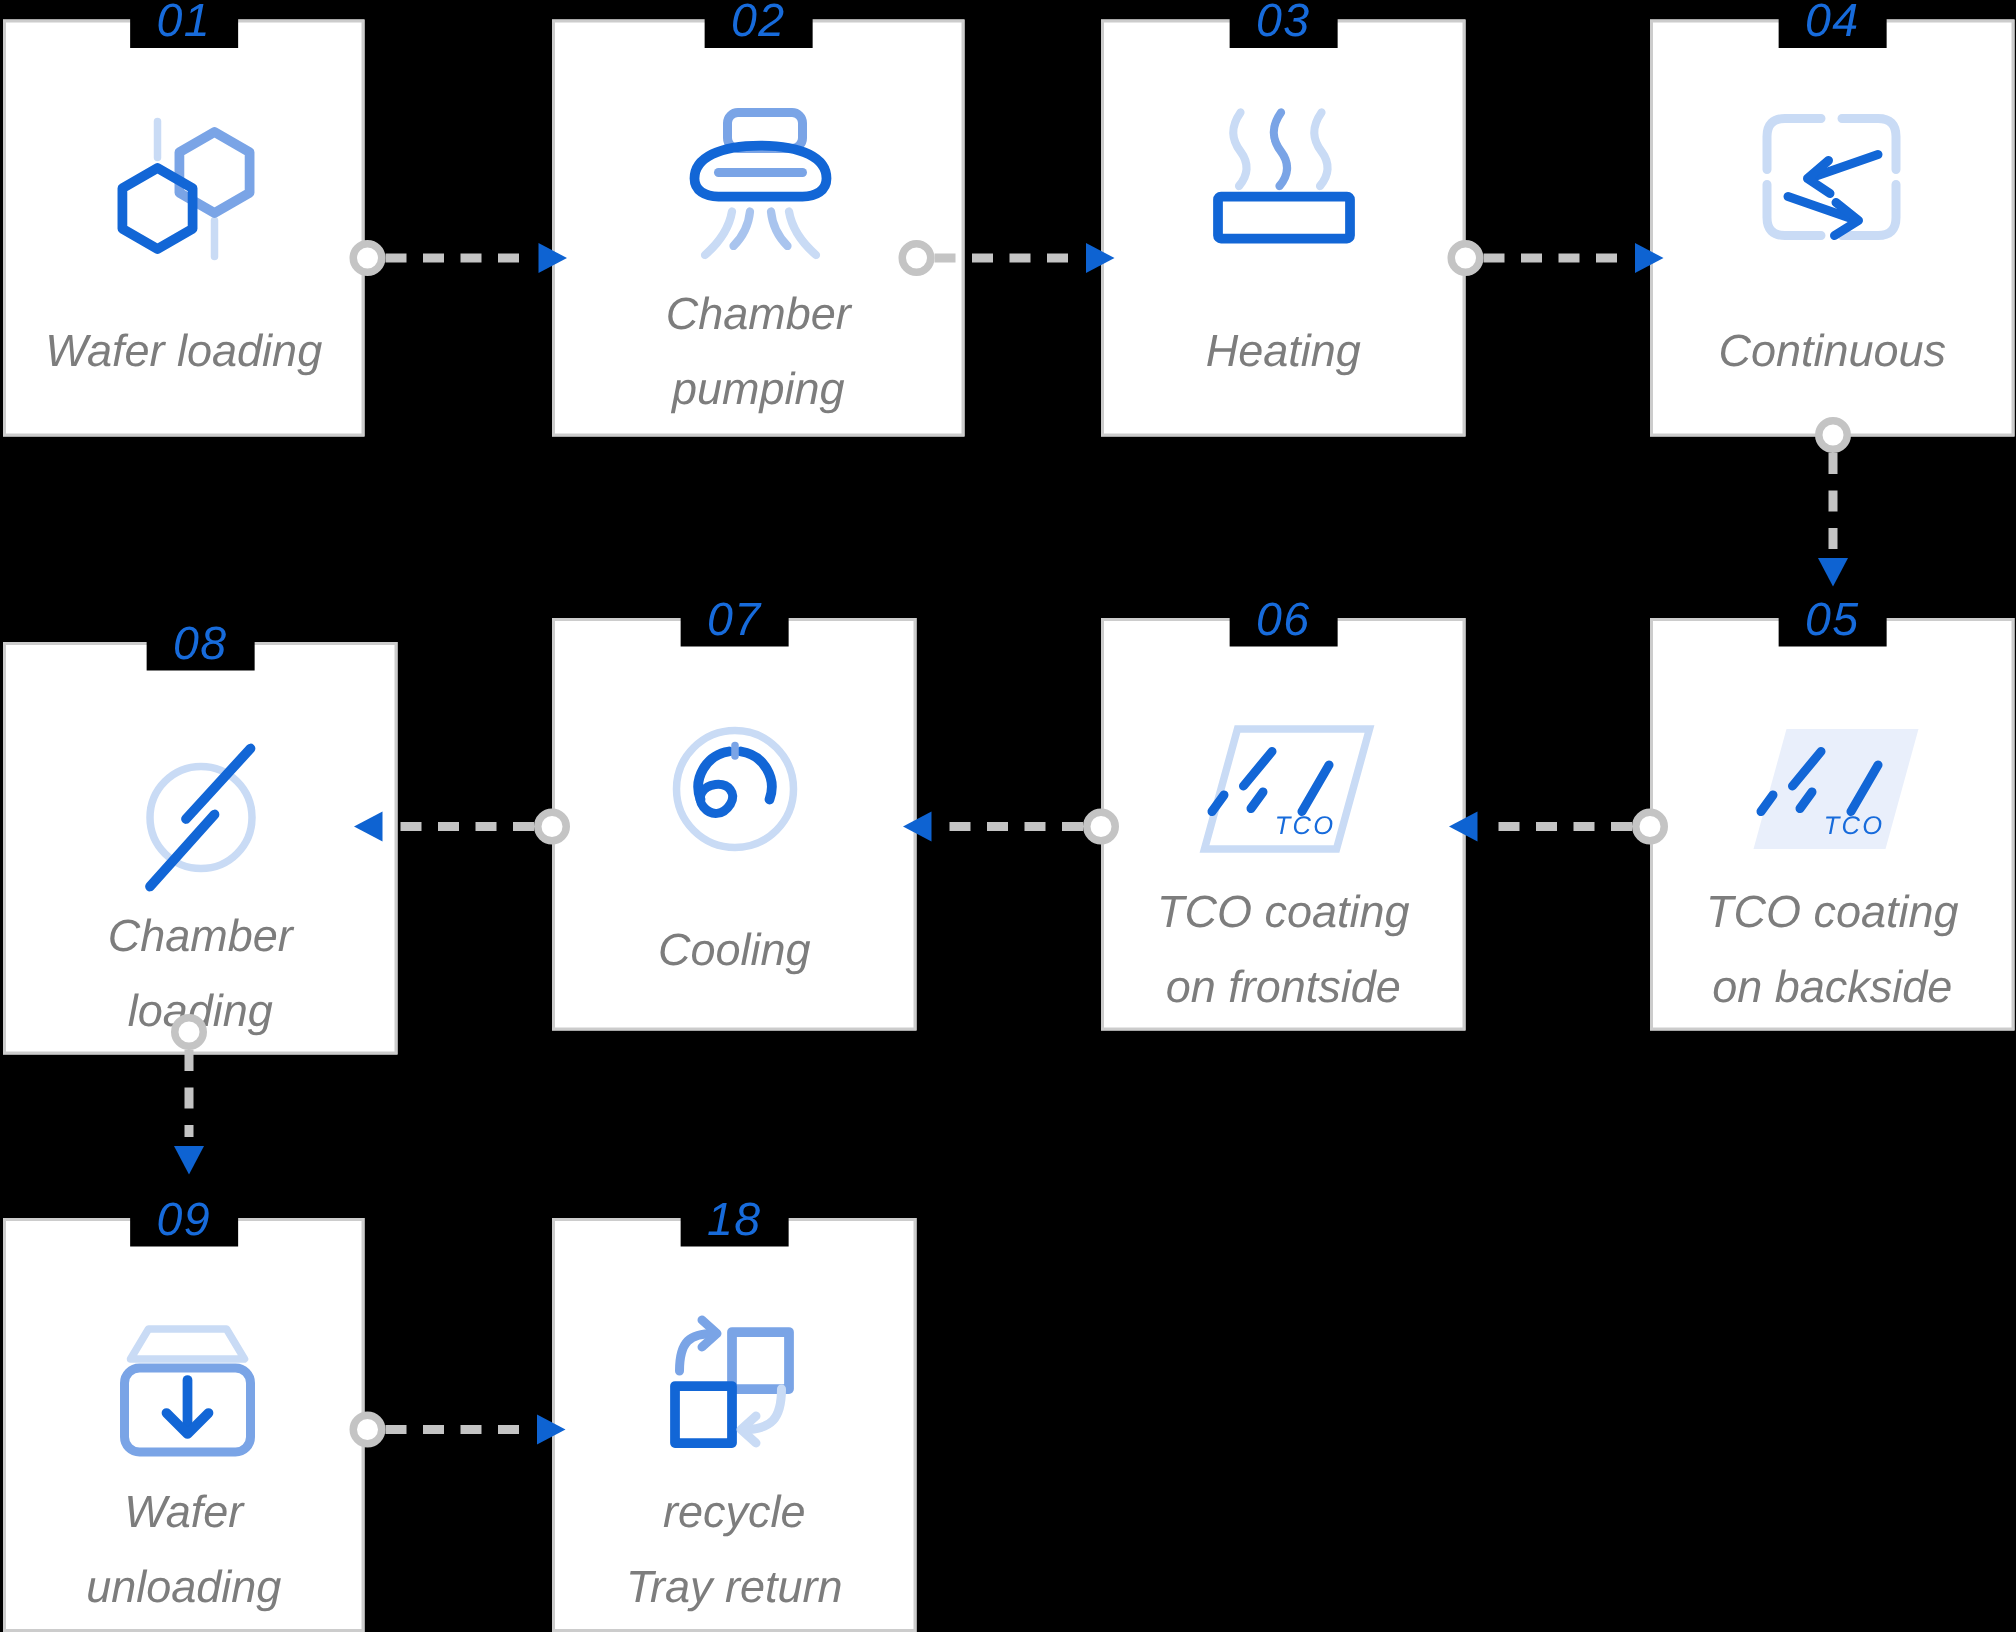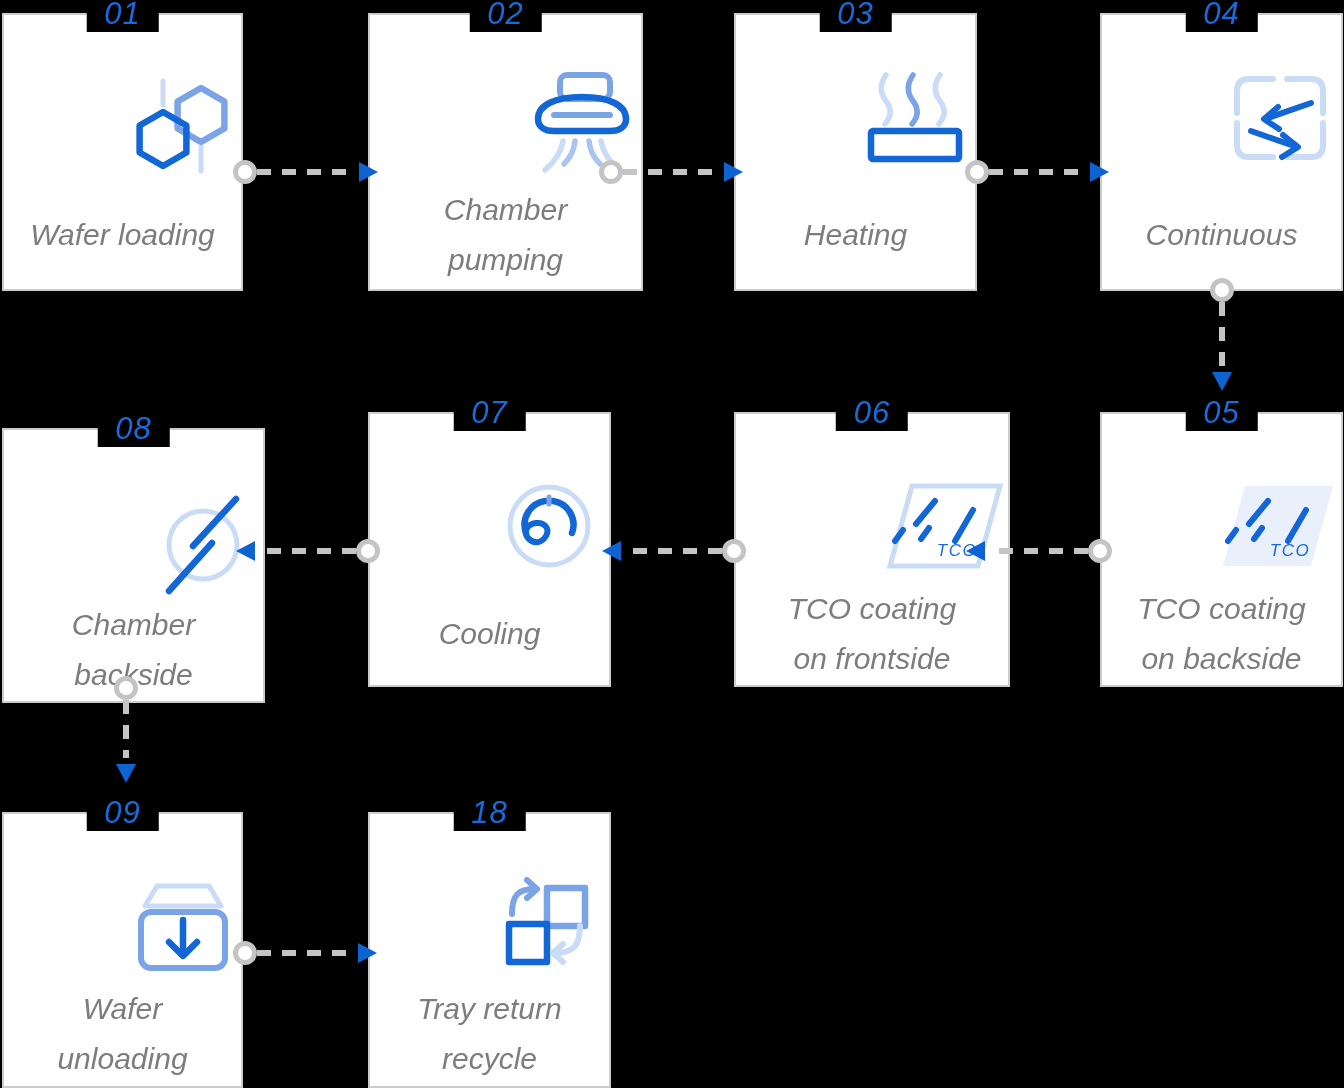--- a/index.html
+++ b/index.html
@@ -17,33 +17,33 @@
   }
   .card{
     position:absolute;background:var(--card-bg);
     border:2px solid var(--card-border);box-sizing:border-box;
   }
   .pos-1{left:2px;top:13px;width:241px;height:278px}
   .pos-2{left:368px;top:13px;width:275px;height:278px}
   .pos-3{left:734px;top:13px;width:243px;height:278px}
   .pos-4{left:1100px;top:13px;width:243px;height:278px}
   .pos-5{left:1100px;top:412px;width:243px;height:275px}
-  .pos-6{left:734px;top:412px;width:276px;height:275px}
+  .pos-6{left:734px;top:412px;width:243px;height:275px}
   .pos-7{left:368px;top:412px;width:243px;height:275px}
   .pos-8{left:2px;top:428px;width:263px;height:275px}
   .pos-9{left:2px;top:812px;width:241px;height:276px}
   .pos-10{left:368px;top:812px;width:243px;height:276px}
   .num{
     position:absolute;top:-1px;left:50%;transform:translate(-50%,-50%);
     background:var(--page-bg);color:var(--accent-blue);
     font-size:31px;line-height:36px;padding:0 18px;letter-spacing:1px;white-space:nowrap;
   }
   .icon-wrap{
     position:absolute;left:0;right:0;top:42px;height:140px;
-    display:flex;align-items:center;justify-content:flex-end;
+    display:flex;align-items:center;justify-content:center;
   }
   .lbl{
     position:absolute;left:0;right:0;top:168px;height:104px;
     display:flex;flex-direction:column;justify-content:center;
     text-align:center;color:var(--label-gray);font-size:30px;line-height:50px;
   }
   .lbl span{display:block;white-space:nowrap}
   .lbl span:empty{display:none}
   
   .sd{stroke:var(--icon-dark);fill:none;stroke-linecap:round;stroke-linejoin:round}
@@ -188,21 +188,21 @@
     <div class="num">08</div>
     <div class="icon-wrap">
       <svg width="120" height="120" viewBox="0 0 120 120">
         <circle class="sl" stroke-width="5" cx="60" cy="63" r="34"></circle>
         <path class="sd" stroke-width="6.5" d="M50,64 L93,17"></path>
         <path class="sd" stroke-width="6.5" d="M26,109 L69,61"></path>
       </svg>
     </div>
     <div class="lbl">
         <span>Chamber</span>
-        <span>backside</span>
+        <span>loading</span>
       </div>
   </div>
 
   <div class="card pos-9">
     <div class="num">09</div>
     <div class="icon-wrap">
       <svg width="120" height="120" viewBox="0 0 120 120">
         <path class="sl" stroke-width="5" d="M24,40 L36,20 H88 L100,40 Z"></path>
         <rect class="sm" stroke-width="6" x="20" y="46" width="84" height="56" rx="10"></rect>
         <path class="sd" stroke-width="6.5" d="M62,54 V89"></path>
@@ -221,22 +221,22 @@
       <svg width="120" height="120" viewBox="0 0 120 120">
         <rect class="sm" stroke-width="6.5" x="58" y="22" width="38" height="38"></rect>
         <rect class="sd" stroke-width="6.5" x="20" y="58" width="38" height="38"></rect>
         <path class="sm" stroke-width="6" d="M23,48 C23,28 30,23 46,23"></path>
         <path class="sm" stroke-width="6" d="M38,14 L48,23 L38,32"></path>
         <path class="sl" stroke-width="6" d="M91,60 C91,80 84,87 66,87"></path>
         <path class="sl" stroke-width="6" d="M74,78 L64,87 L74,96"></path>
       </svg>
     </div>
     <div class="lbl">
+        <span>recycle</span>
         <span>Tray return</span>
-        <span>recycle</span>
       </div>
   </div>
 
   <svg id="connectors" width="1344" height="1088" viewBox="0 0 1344 1088">
     <g>
       <path class="conn-dash" d="M257,172 H352"></path>
       <polygon class="conn-arrow" points="378,172 359,162 359,182"></polygon>
       <circle class="conn-circle" cx="245" cy="172" r="9.5"></circle>
     </g>
     <g>

